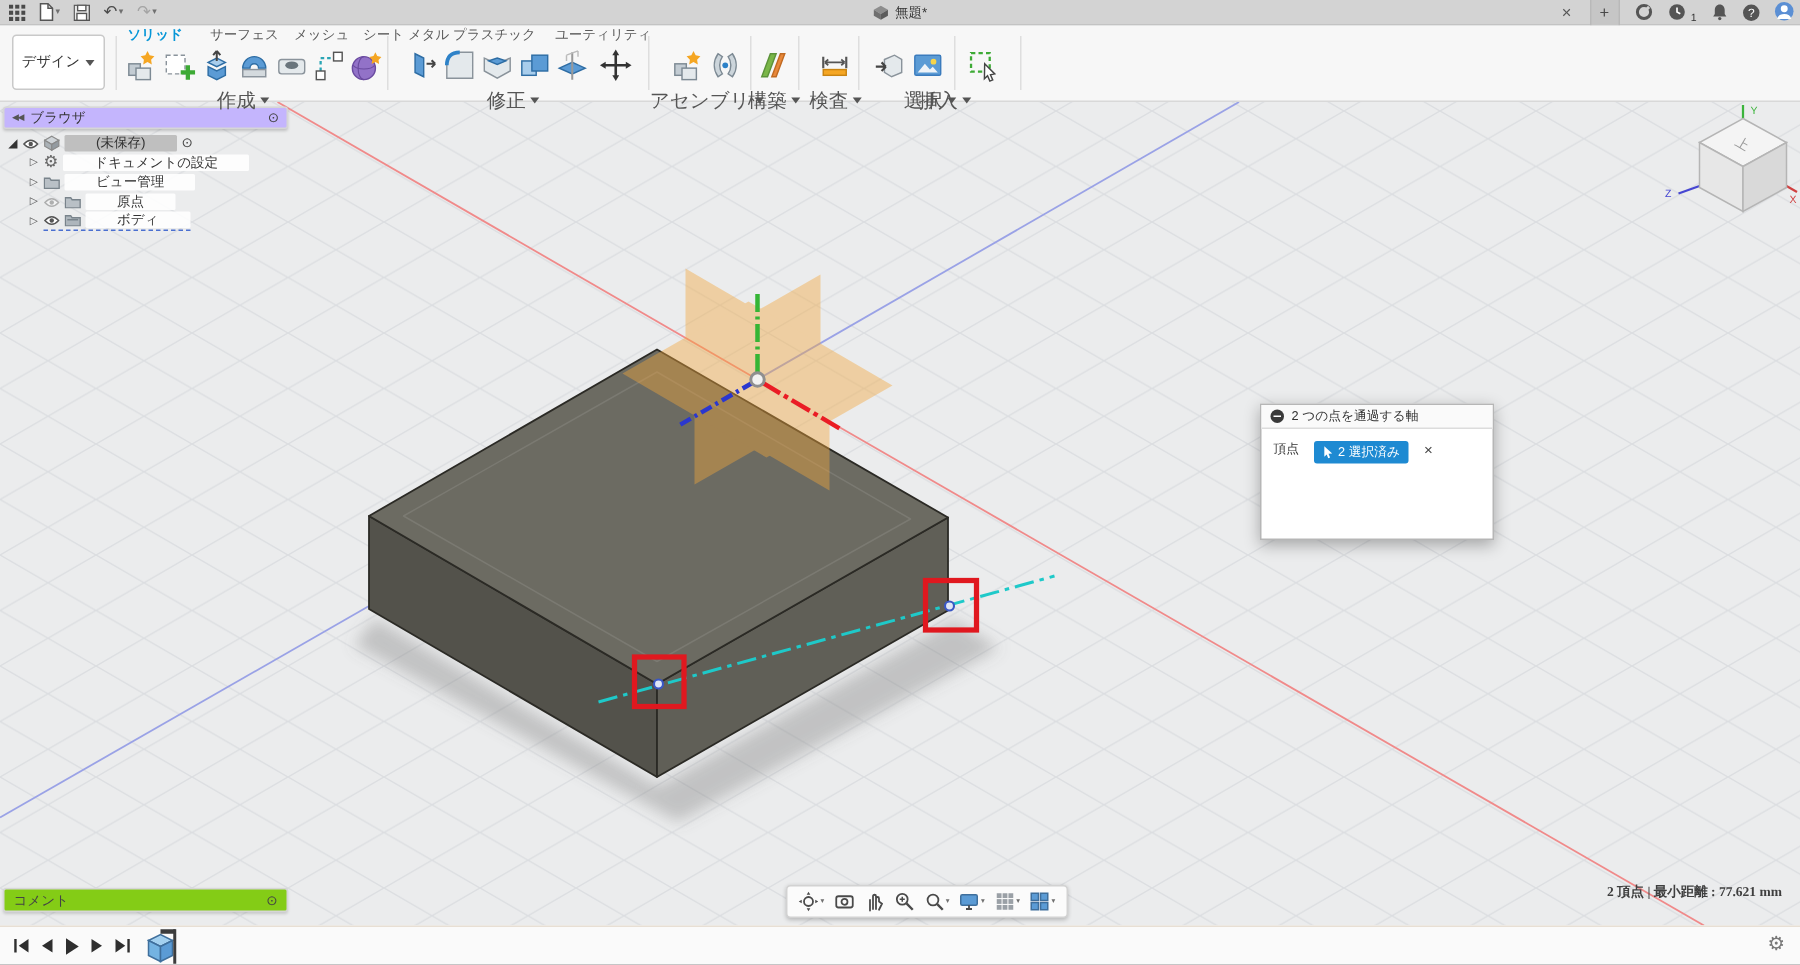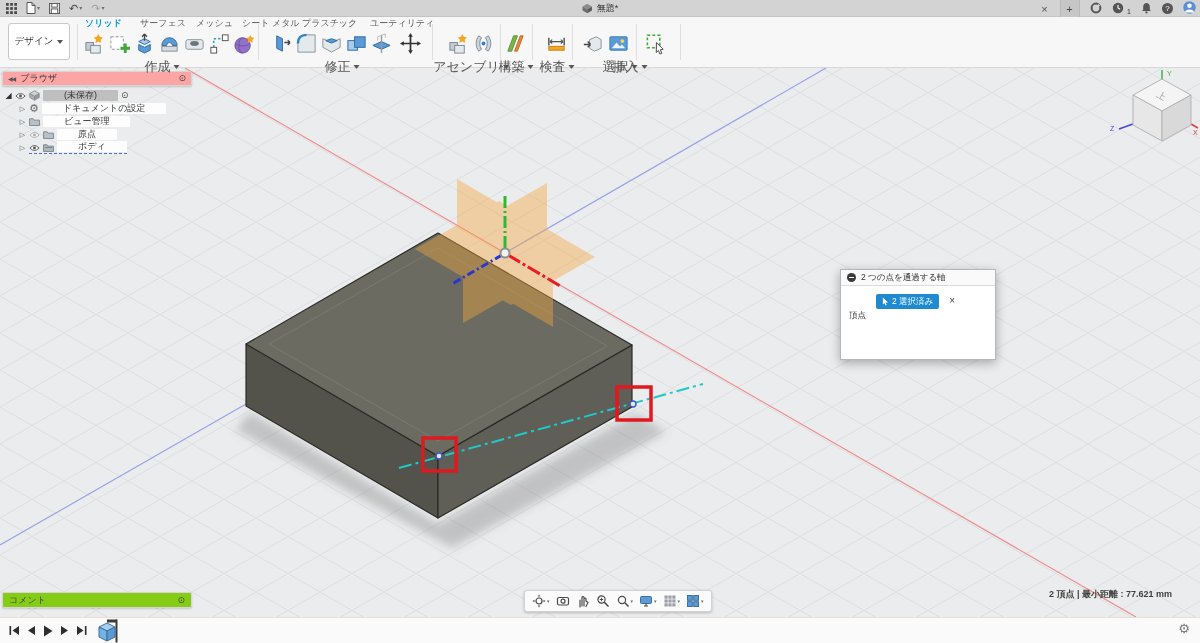--- a/index.html
+++ b/index.html
@@ -41,34 +41,34 @@
   .tab.active { color:#0696d7; font-weight:bold; }
   .tool { position:absolute; top:13px; width:24px; height:26px; display:flex; align-items:center; justify-content:center; }
   .tool svg { width:23px; height:23px; }
   .grplabel { position:absolute; top:41px; transform:translateX(-50%);
     font-size:13px; color:#555; display:flex; align-items:center; gap:3px; white-space:nowrap; }
   .sep { position:absolute; top:7px; height:36px; width:1px; background:#dedede; }
   
   #scene { position:absolute; left:0; top:68px; z-index:1; }
   
   .browser { position:absolute; left:2px; top:71px; width:200px; z-index:20; font-size:9px; color:#333; }
-  .panelbar { width:190px; height:15px; background:#fca5a5; border:1px solid #d6d6d6;
+  .panelbar { width:190px; height:15px; background:#c4b5fd; border:1px solid #d6d6d6;
     border-radius:2px; box-shadow:0 1px 2px rgba(0,0,0,.18);
     display:flex; align-items:center; padding:0 5px; gap:5px; }
   .panelbar .flex { flex:1; }
   .panel-ico { font-size:9px; color:#444; line-height:1; }
   .collapse-ico { font-size:6px; letter-spacing:-1px; color:#555; }
   .tree { margin-top:3px; }
   .trow { display:flex; align-items:center; height:13px; gap:3px; }
   .tind1 { padding-left:3px; } .tind2 { padding-left:17px; }
   .arrow { font-size:7px; color:#555; width:7px; text-align:center; line-height:1; }
   .arrow.exp { font-size:8px; color:#333; }
   .chip { background:rgba(255,255,255,.88); padding:0 21px; border-radius:1px; line-height:11px; }
   .chip.sel { background:#bfbfbf; }
-  .underline-blue { border-bottom:1px dashed #4a6fd0; padding-bottom:1px; display:flex; align-items:flex-end; gap:3px; }
+  .underline-blue { border-bottom:1px dashed #4a6fd0; padding-bottom:1px; display:flex; align-items:center; gap:3px; }
   .eye svg, .fold svg, .cube svg { display:block; }
   
   .dialog { position:absolute; left:840px; top:269px; width:156px; height:91px; z-index:30;
     background:#ffffff; border:1px solid #b6b6b6; box-shadow:0 3px 10px rgba(0,0,0,.3);
     font-size:8.5px; color:#333; }
   .dlg-title { height:16px; background:#fafafa; border-bottom:1px solid #dcdcdc;
     display:flex; align-items:center; gap:5px; padding:0 6px; }
   .cmd-dot { width:9px; height:9px; border-radius:50%; background:#3a3a3a; position:relative; }
   .cmd-dot:after { content:""; position:absolute; left:2px; top:4px; width:5px; height:1px; background:#fff; }
   .dlg-body { height:51px; padding:8px 8px 0 8px; display:flex; align-items:flex-start; gap:10px; }
@@ -90,22 +90,22 @@
     box-shadow:0 1px 3px rgba(0,0,0,.22); display:flex; align-items:center; padding:0 5px; gap:2px; }
   .nv { display:flex; align-items:center; gap:1px; padding:0 2px; }
   .nv svg { width:14px; height:14px; display:block; }
   .nv .caret { font-size:5px; }
   
   .commentbar { position:absolute; left:2px; top:592px; width:190px; height:16px; z-index:20;
     background:#84cc16; border:1px solid #d6d6d6; border-radius:2px; box-shadow:0 1px 2px rgba(0,0,0,.15);
     display:flex; align-items:center; padding:0 6px; gap:5px; font-size:9px; color:#444; }
   .commentbar .flex { flex:1; }
   
-  .statustext { position:absolute; right:28px; top:588px; z-index:15;
-    font-size:9px; font-weight:bold; color:#3f3f3f; }
+  .statustext { position:absolute; right:12px; top:588px; z-index:15;
+    font-size:9px; font-weight:bold; color:#3f3f3f;font-family:Liberation Serif, serif; }
   
   .bottombar { position:absolute; left:0; top:617px; width:1200px; height:26px; z-index:40;
     background:#fafafa; border-top:1px solid #e8dfd4; display:flex; align-items:center; }
   .pb { display:flex; align-items:center; gap:7px; padding-left:9px; }
   .pb svg { display:block; }
   .tl-feature { position:relative; margin-left:8px; width:26px; height:24px; }
   .gear-br { position:absolute; right:10px; top:4px; font-size:13px; color:#787878; line-height:1; }
 </style>
 </head>
 <body>
@@ -522,21 +522,21 @@
       </div>
     </div>
   </div>
 
   <div class="dialog">
     <div class="dlg-title">
       <span class="cmd-dot"></span>
       <span>2 つの点を通過する軸</span>
     </div>
     <div class="dlg-body">
-      <span style="margin-top:16px">頂点</span>
+      <span style="margin-top:0">頂点</span>
       <span class="chip-btn">
         <svg width="7" height="9" viewBox="0 0 8 10">
             <path d="M1,0.5 L7,6 L4.2,6.2 L5.4,9 L4,9.6 L2.8,6.8 L1,8.4 Z" fill="#fff"></path>
           </svg>
         <span>2 選択済み</span>
       </span>
       <span class="dlg-x">×</span>
     </div>
   </div>
 

